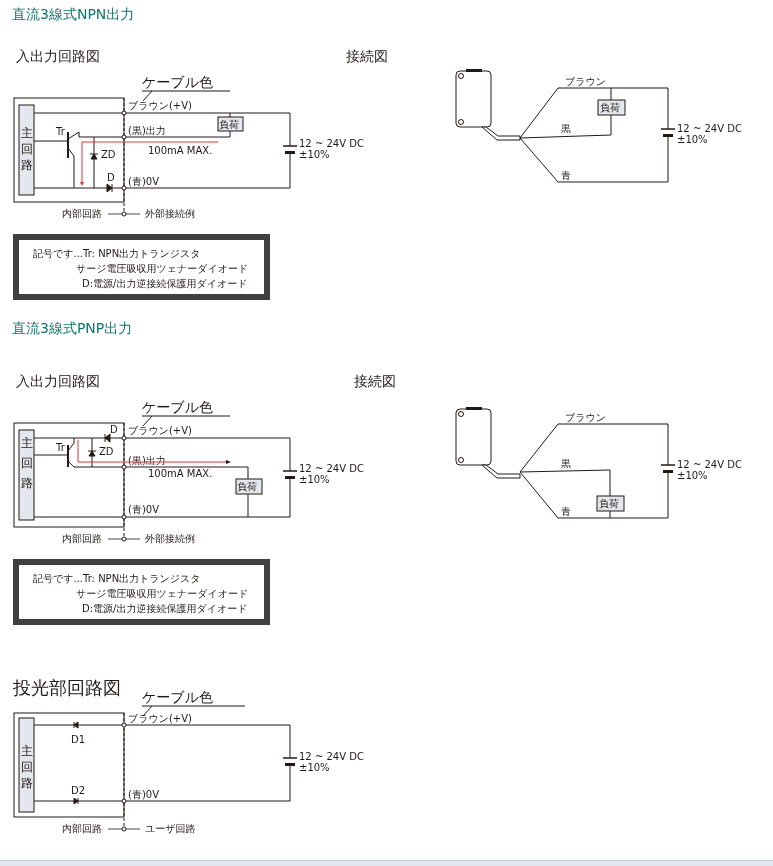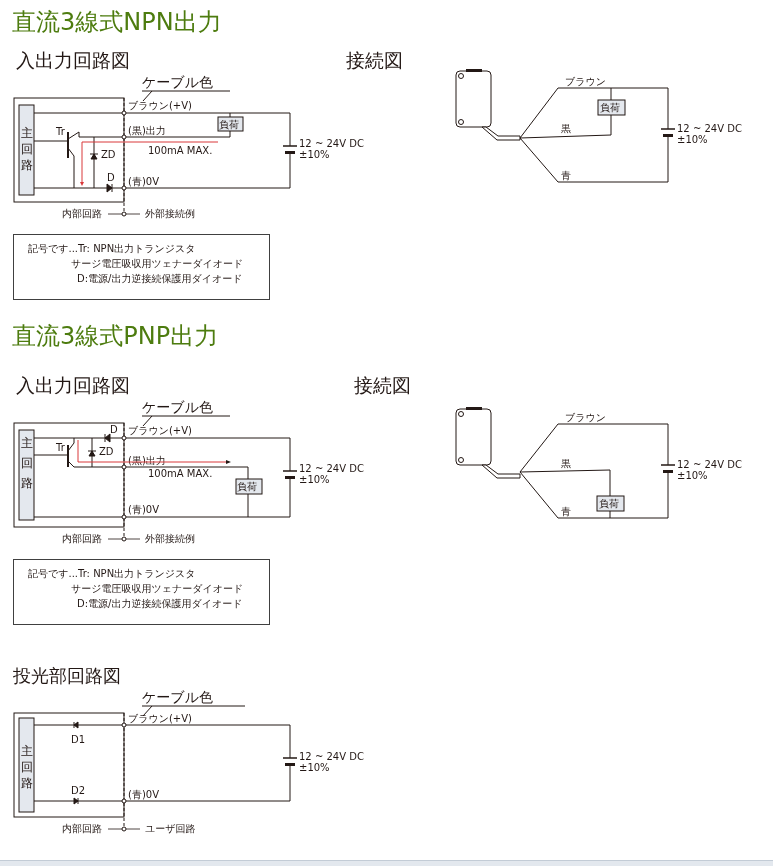--- a/index.html
+++ b/index.html
@@ -1,23 +1,23 @@
 <!DOCTYPE html>
 <html><head>
 <meta charset="utf-8">
 <style>
   html, body { margin:0; padding:0; background:#fff; }
   body { width:773px; height:866px; position:relative; overflow:hidden;
          font-family:"DejaVu Sans","Liberation Sans",sans-serif; color:#231815; }
   .abs { position:absolute; white-space:nowrap; }
-  .sec-title { color:#4d7c0f; font-size:24px; }
-  .sub-title { font-size:19px; color:#231815; }
-  .big-title { font-size:18px; color:#231815; }
+  .sec-title { color:#0f766e; font-size:14px; }
+  .sub-title { font-size:14px; color:#231815; }
+  .big-title { font-size:18px; color:#231815;margin-top:12px; }
   svg text { font-family:"DejaVu Sans","Liberation Sans",sans-serif; fill:#231815; }
-  .legend-box { position:absolute; border:1px solid #404040; background:#fff;
+  .legend-box { position:absolute; border:6px solid #404040; background:#fff;
                 font-size:10px; line-height:15px; box-sizing:border-box; padding:6px 0 0 14px; }
   .legend-box div { white-space:nowrap; }
   .footer-bar { position:absolute; left:0; top:860px; width:773px; height:6px;
                 background:#e3e8ee; border-top:1px solid #c3ccd6; }
 </style>
 </head>
 <body>
 
 <div class="abs sec-title" style="left:12px;top:6px;">直流3線式NPN出力</div>
 <div class="abs sub-title" style="left:16px;top:48px;">入出力回路図</div>

